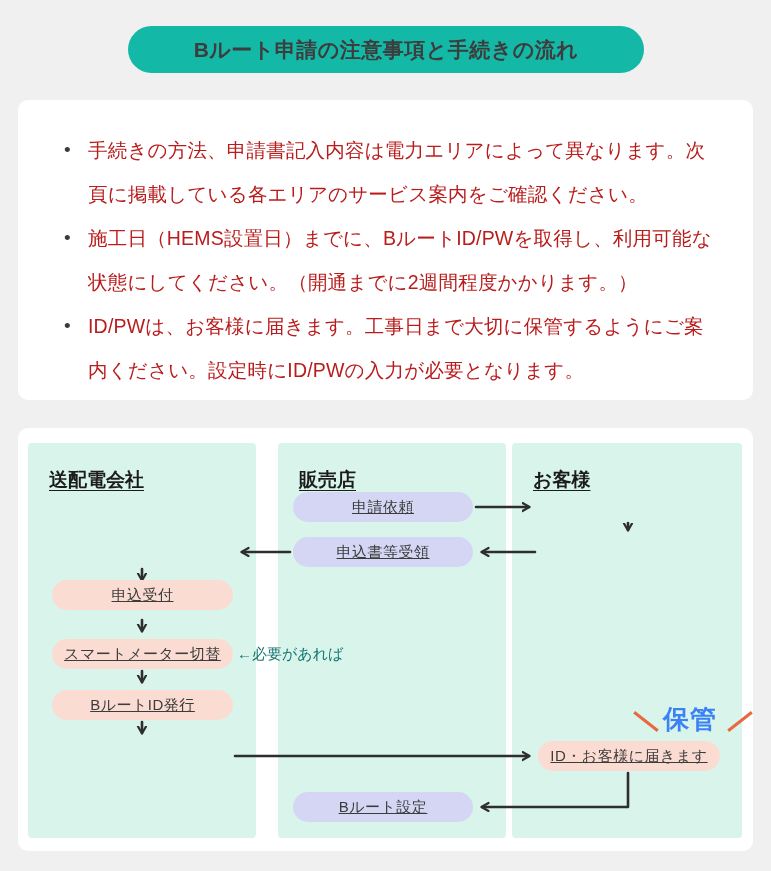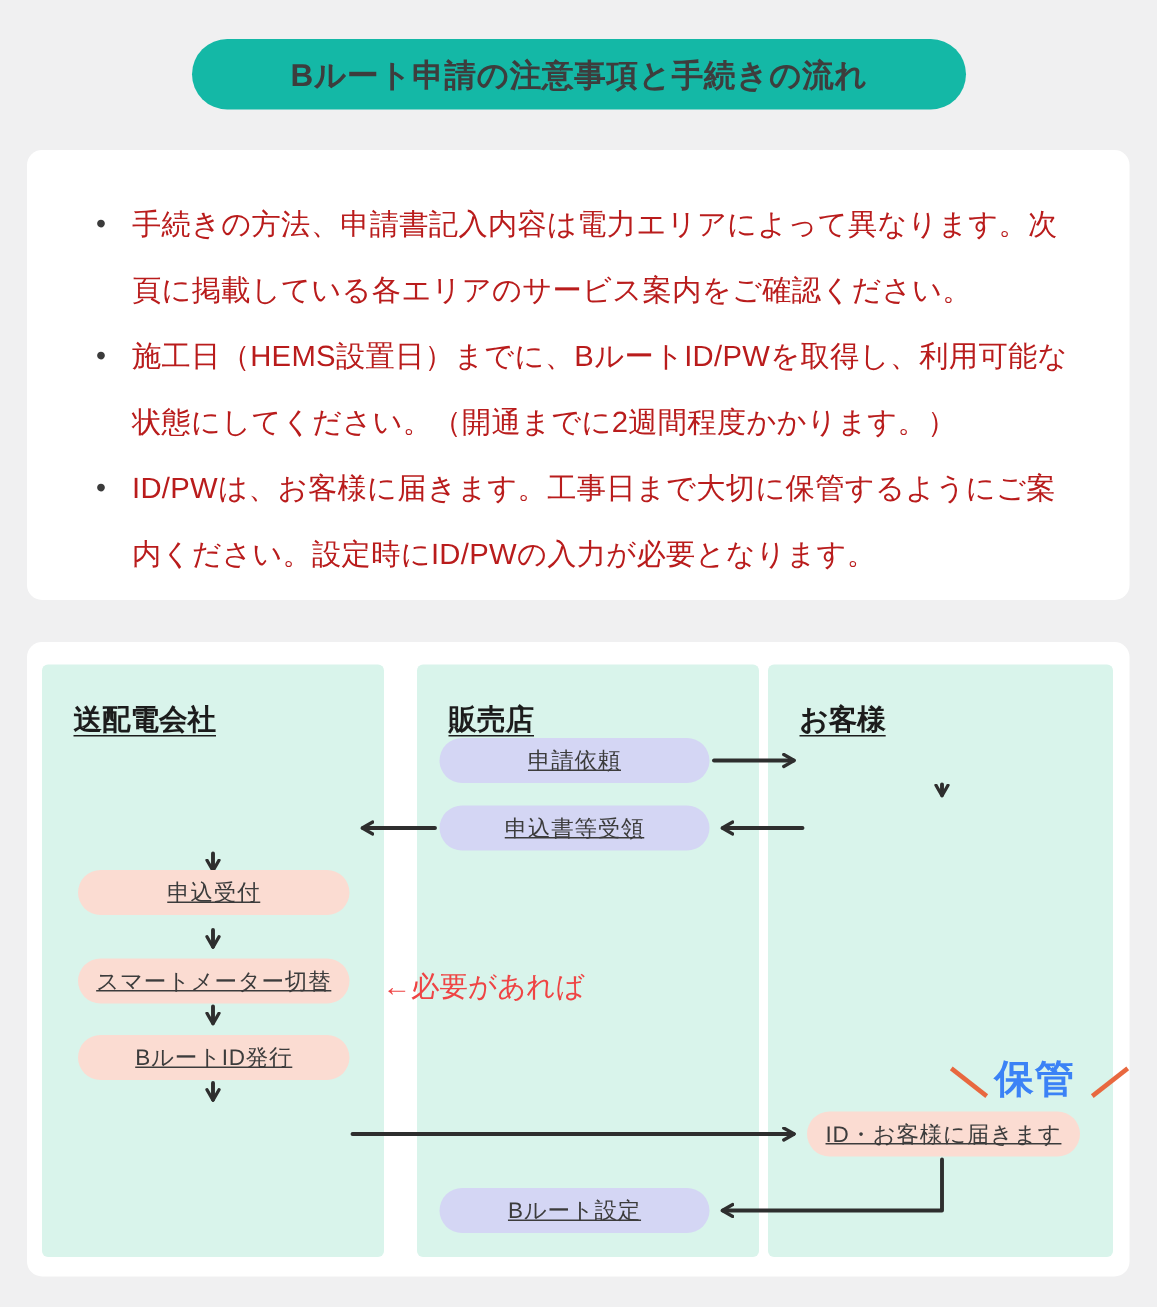--- a/index.html
+++ b/index.html
@@ -94,22 +94,22 @@
   .n-moshikomi-uketsuke    { left: 34px;  top: 109px; width: 181px; margin-top: 43px; }
   .n-kaitsubi-renraku      { left: 34px;  top: 160px; width: 181px; }
   .n-smart-meter           { left: 34px;  top: 211px; width: 181px; }
   .n-broute-id             { left: 34px;  top: 262px; width: 181px; }
   .n-id-pw-sofu            { left: 34px;  top: 313px; width: 181px; }
   .n-id-pw-juryo           { left: 520px; top: 313px; width: 182px; }
   .n-broute-settei         { left: 275px; top: 364px; width: 180px; }
 
   .cond-note {
     position: absolute;
-    left: 237px; top: 217px;
-    font-size: 19px; color: #ef4444;
+    left: 219px; top: 217px;
+    font-size: 15px; color: #0f766e;
     z-index: 3;
     white-space: nowrap;
   }
 
   .keep-label {
     position: absolute;
     left: 645px; top: 274px;
     font-size: 26px; font-weight: 700;
     color: #3b82f6;
     letter-spacing: 1px;

